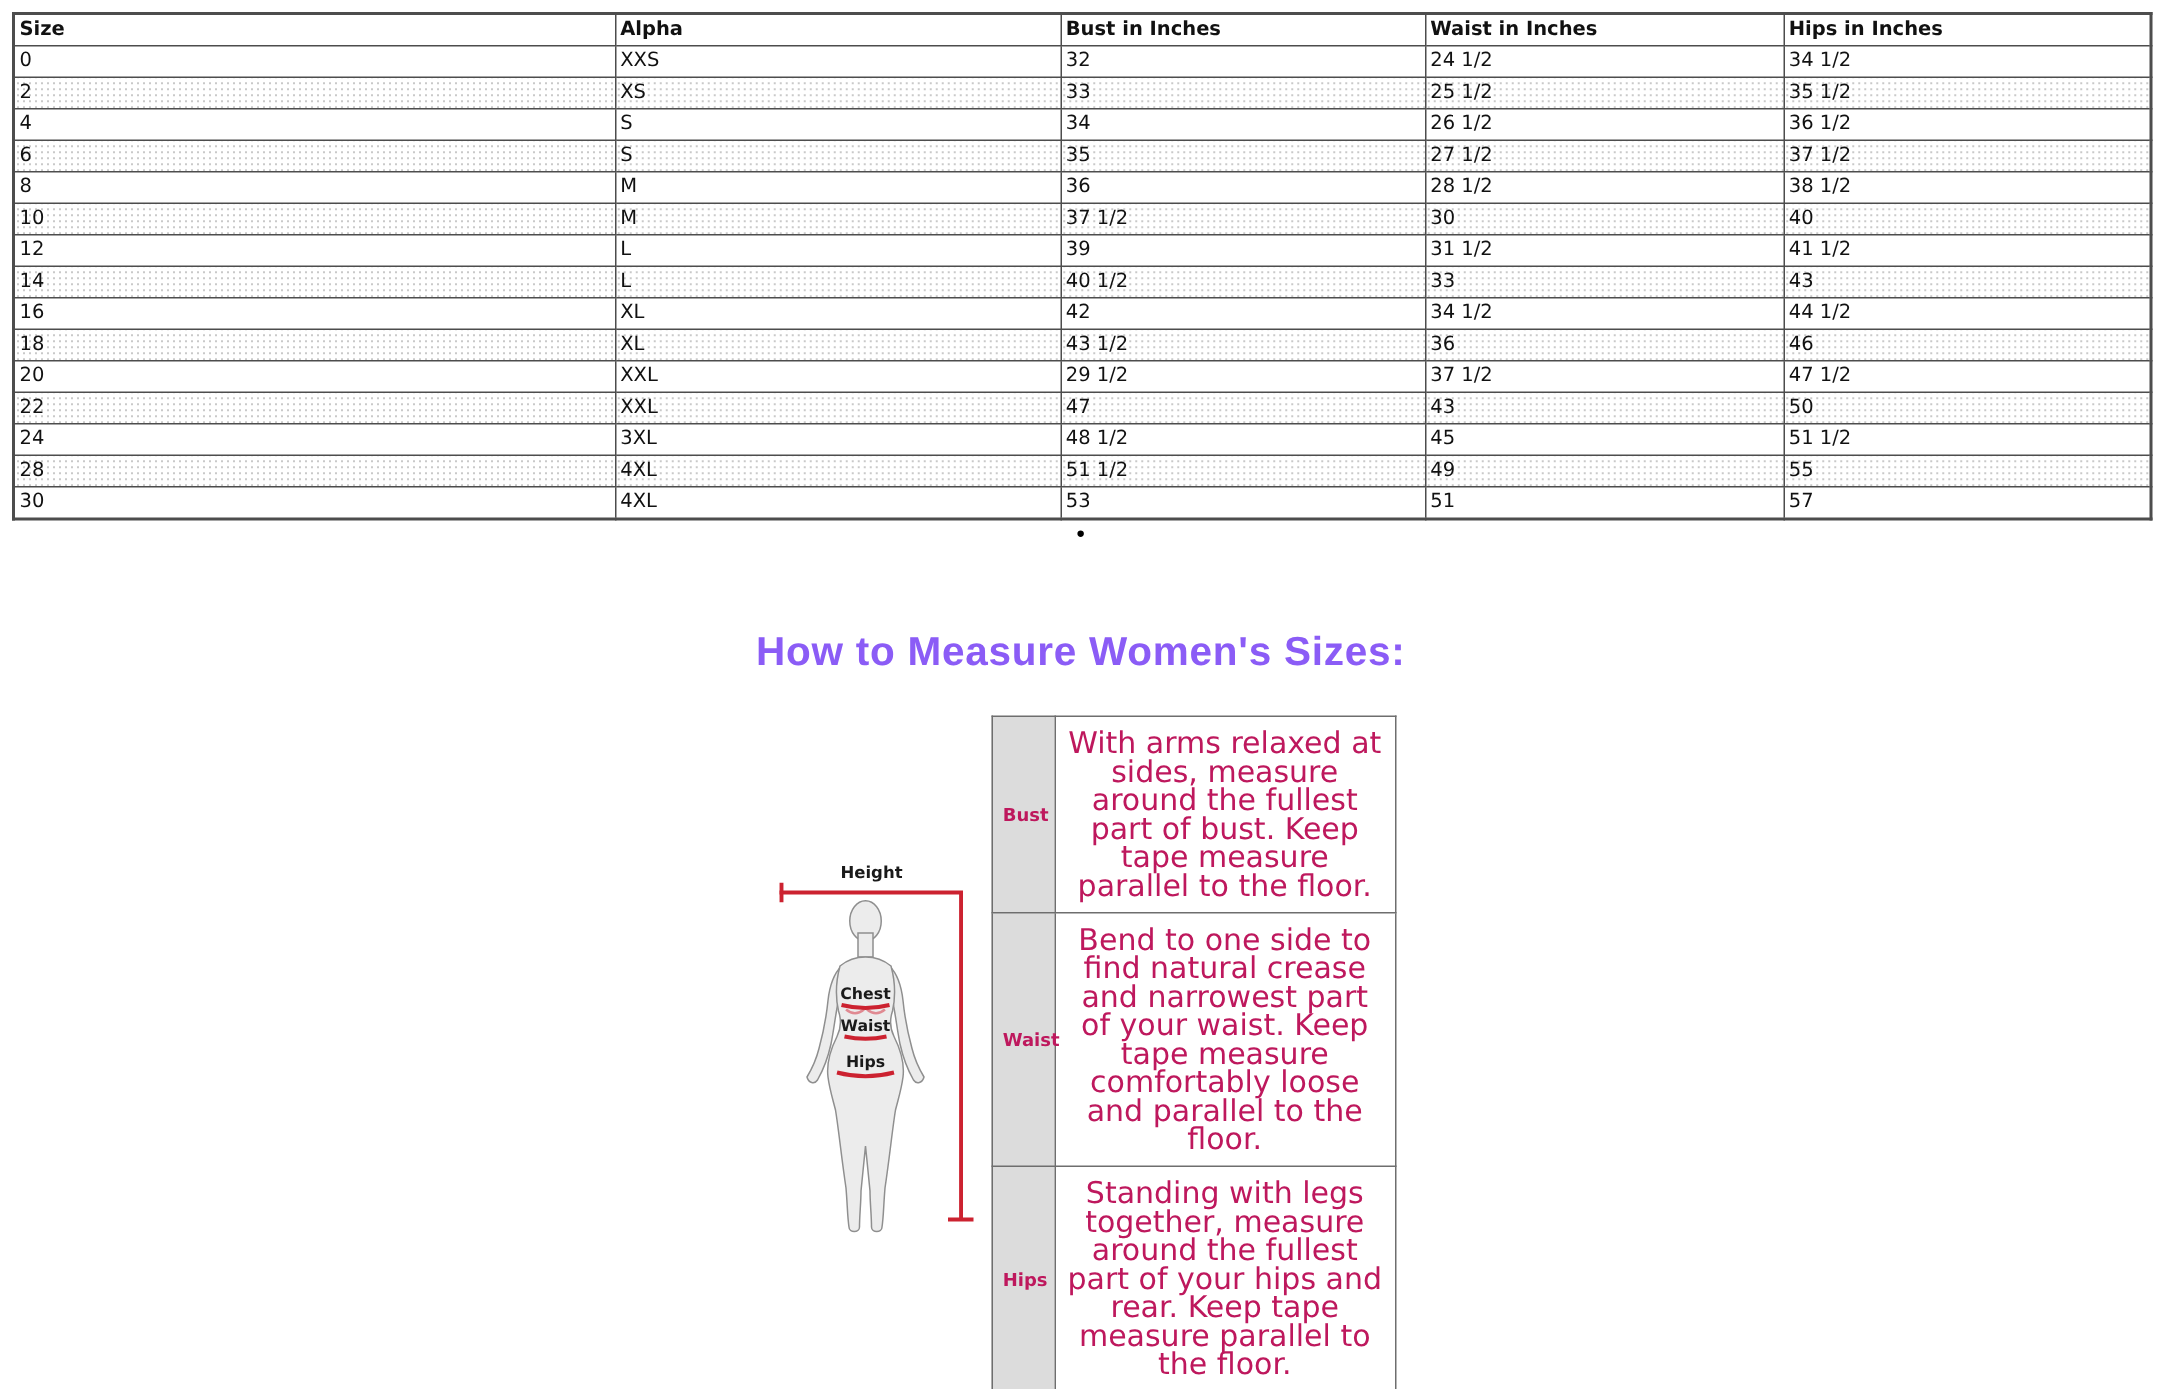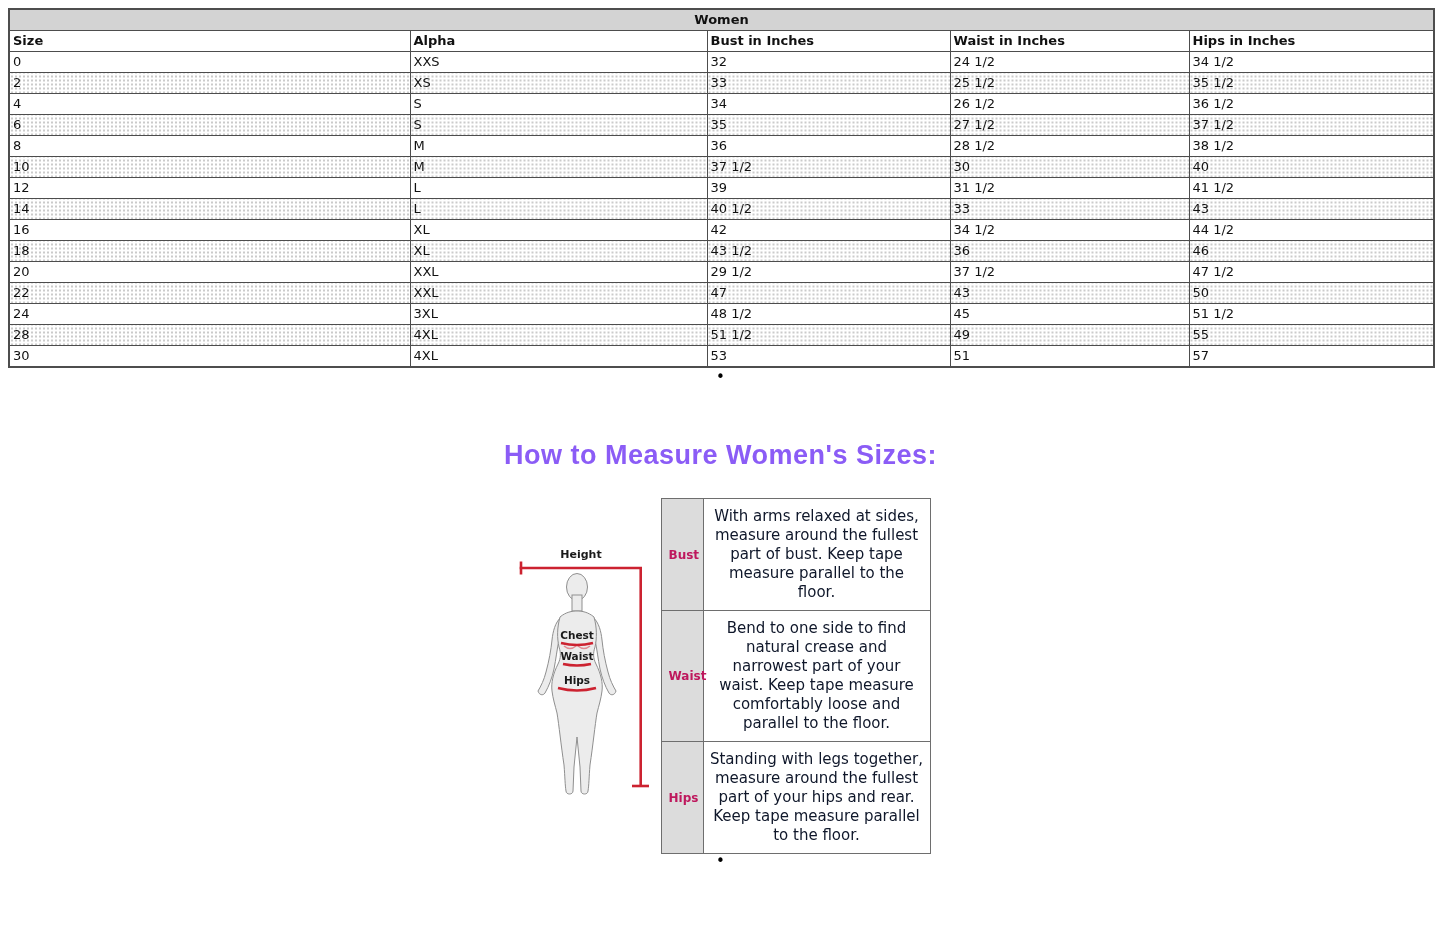--- a/index.html
+++ b/index.html
@@ -97,45 +97,42 @@
     font-size: 12px;
     font-weight: bold;
     text-align: left;
     vertical-align: middle;
     padding: 4px 4px 4px 7px;
     color: #be185d;
   }
   table.measure-table td {
     border: 1px solid #6e6e6e;
     background: #ffffff;
-    font-size: 15px;
+    font-size: 20px;
     line-height: 19px;
     text-align: center;
     vertical-align: middle;
     padding: 8px 6px;
-    color: #0f172a;
+    color: #be185d;
   }
 </style>
 </head>
 <body>
 
 <div class="page">
 
   <table class="size-chart">
     <colgroup>
       <col style="width:401px">
         <col style="width:297px">
         <col style="width:243px">
         <col style="width:239px">
         <col style="width:245px">
     </colgroup>
     <thead>
-      <tr>
-        <th class="chart-title" colspan="5">Women</th>
-      </tr>
       <tr id="size-chart-head">
           <th>Size</th>
           <th>Alpha</th>
           <th>Bust in Inches</th>
           <th>Waist in Inches</th>
           <th>Hips in Inches</th>
         </tr>
     </thead>
     <tbody id="size-chart-body">
         <tr>

